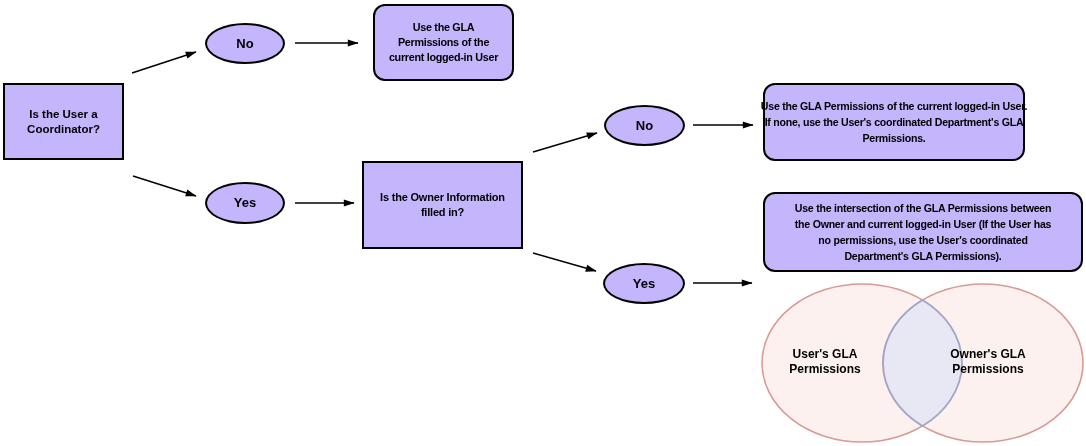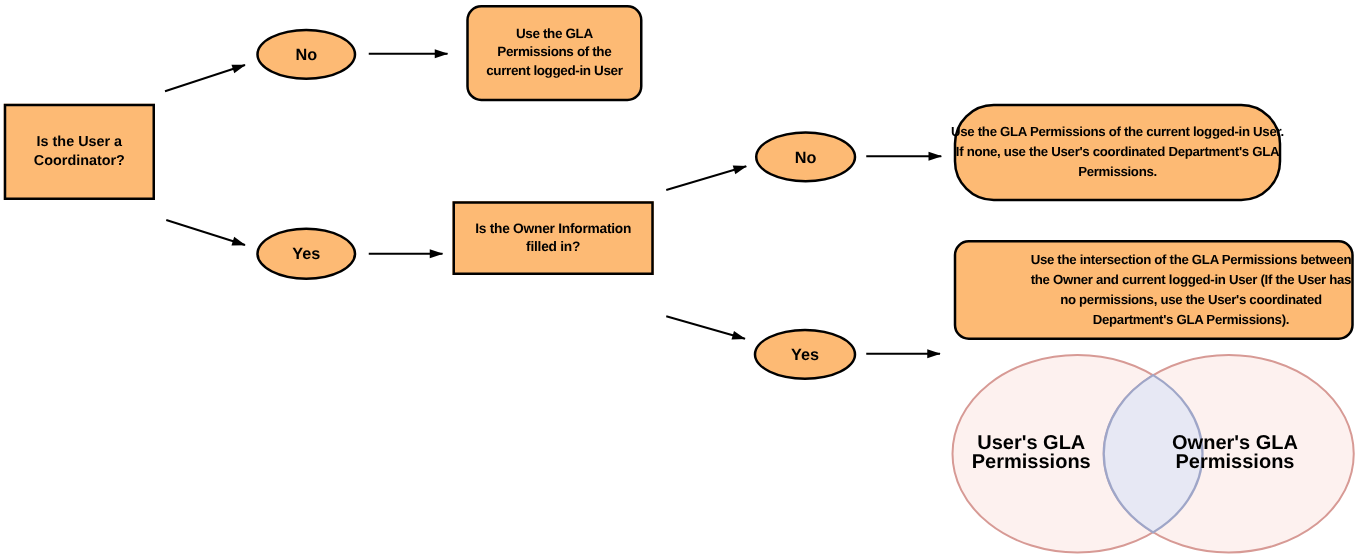--- a/index.html
+++ b/index.html
@@ -14,36 +14,36 @@
     overflow: hidden;
   }
   .layer { position: absolute; left: 0; top: 0; }
   .node {
     position: absolute;
     box-sizing: border-box;
     display: flex;
     align-items: center;
     justify-content: center;
     text-align: center;
-    background: #fdba74;
+    background: #c4b5fd;
     border: 2px solid #000000;
     white-space: nowrap;
   }
   .rect   { border-radius: 0; }
   .rrect  { border-radius: 12px; }
   .oval   { border-radius: 50%; }
   .txt-sm  { font-size: 11.5px; line-height: 15px; }
   .txt-q2  { font-size: 11px;   line-height: 15px; letter-spacing: -0.2px; }
   .txt-r1  { font-size: 10.8px; line-height: 15px; letter-spacing: -0.3px; }
   .txt-big { font-size: 10.6px; line-height: 16px; letter-spacing: -0.25px; }
   .txt-oval{ font-size: 13px;   line-height: 14px; }
   .venn-label {
     position: absolute;
     text-align: center;
-    font-size: 16px;
+    font-size: 12px;
     line-height: 15px;
     white-space: nowrap;
     pointer-events: none;
   }
 </style>
 </head>
 <body>
 
 <div class="canvas">
 
@@ -81,36 +81,36 @@
   </div>
 
   <div class="node rrect txt-r1" style="left:373px; top:4px; width:141px; height:77px;">
     <span>Use the GLA<br>Permissions of the<br>current logged-in User</span>
   </div>
 
   <div class="node oval txt-oval" style="left:205px; top:182px; width:80px; height:42px;">
     <span>Yes</span>
   </div>
 
-  <div class="node rect txt-q2" style="left:362px; top:161px; width:161px; height:59px;">
+  <div class="node rect txt-q2" style="left:362px; top:161px; width:161px; height:88px;">
     <span>Is the Owner Information<br>filled in?</span>
   </div>
 
   <div class="node oval txt-oval" style="left:604px; top:105px; width:81px; height:41px;">
     <span>No</span>
   </div>
 
-  <div class="node rrect txt-big" style="left:763px; top:83px; width:262px; height:78px;border-radius:32px;">
+  <div class="node rrect txt-big" style="left:763px; top:83px; width:262px; height:78px;">
     <span>Use the GLA Permissions of the current logged-in User.<br>If none, use the User's coordinated Department's GLA<br>Permissions.</span>
   </div>
 
   <div class="node oval txt-oval" style="left:603px; top:263px; width:82px; height:41px;">
     <span>Yes</span>
   </div>
 
-  <div class="node rrect txt-big" style="left:763px; top:192px; width:320px; height:80px;justify-content:flex-end;">
+  <div class="node rrect txt-big" style="left:763px; top:192px; width:320px; height:80px;">
     <span>Use the intersection of the GLA Permissions between<br>the Owner and current logged-in User (If the User has<br>no permissions, use the User's coordinated<br>Department's GLA Permissions).</span>
   </div>
 
   <div class="venn-label" style="left:765px; top:347px; width:120px;">User's GLA<br>Permissions</div>
   <div class="venn-label" style="left:928px; top:347px; width:120px;">Owner's GLA<br>Permissions</div>
 
 </div>
 
 </body></html>

